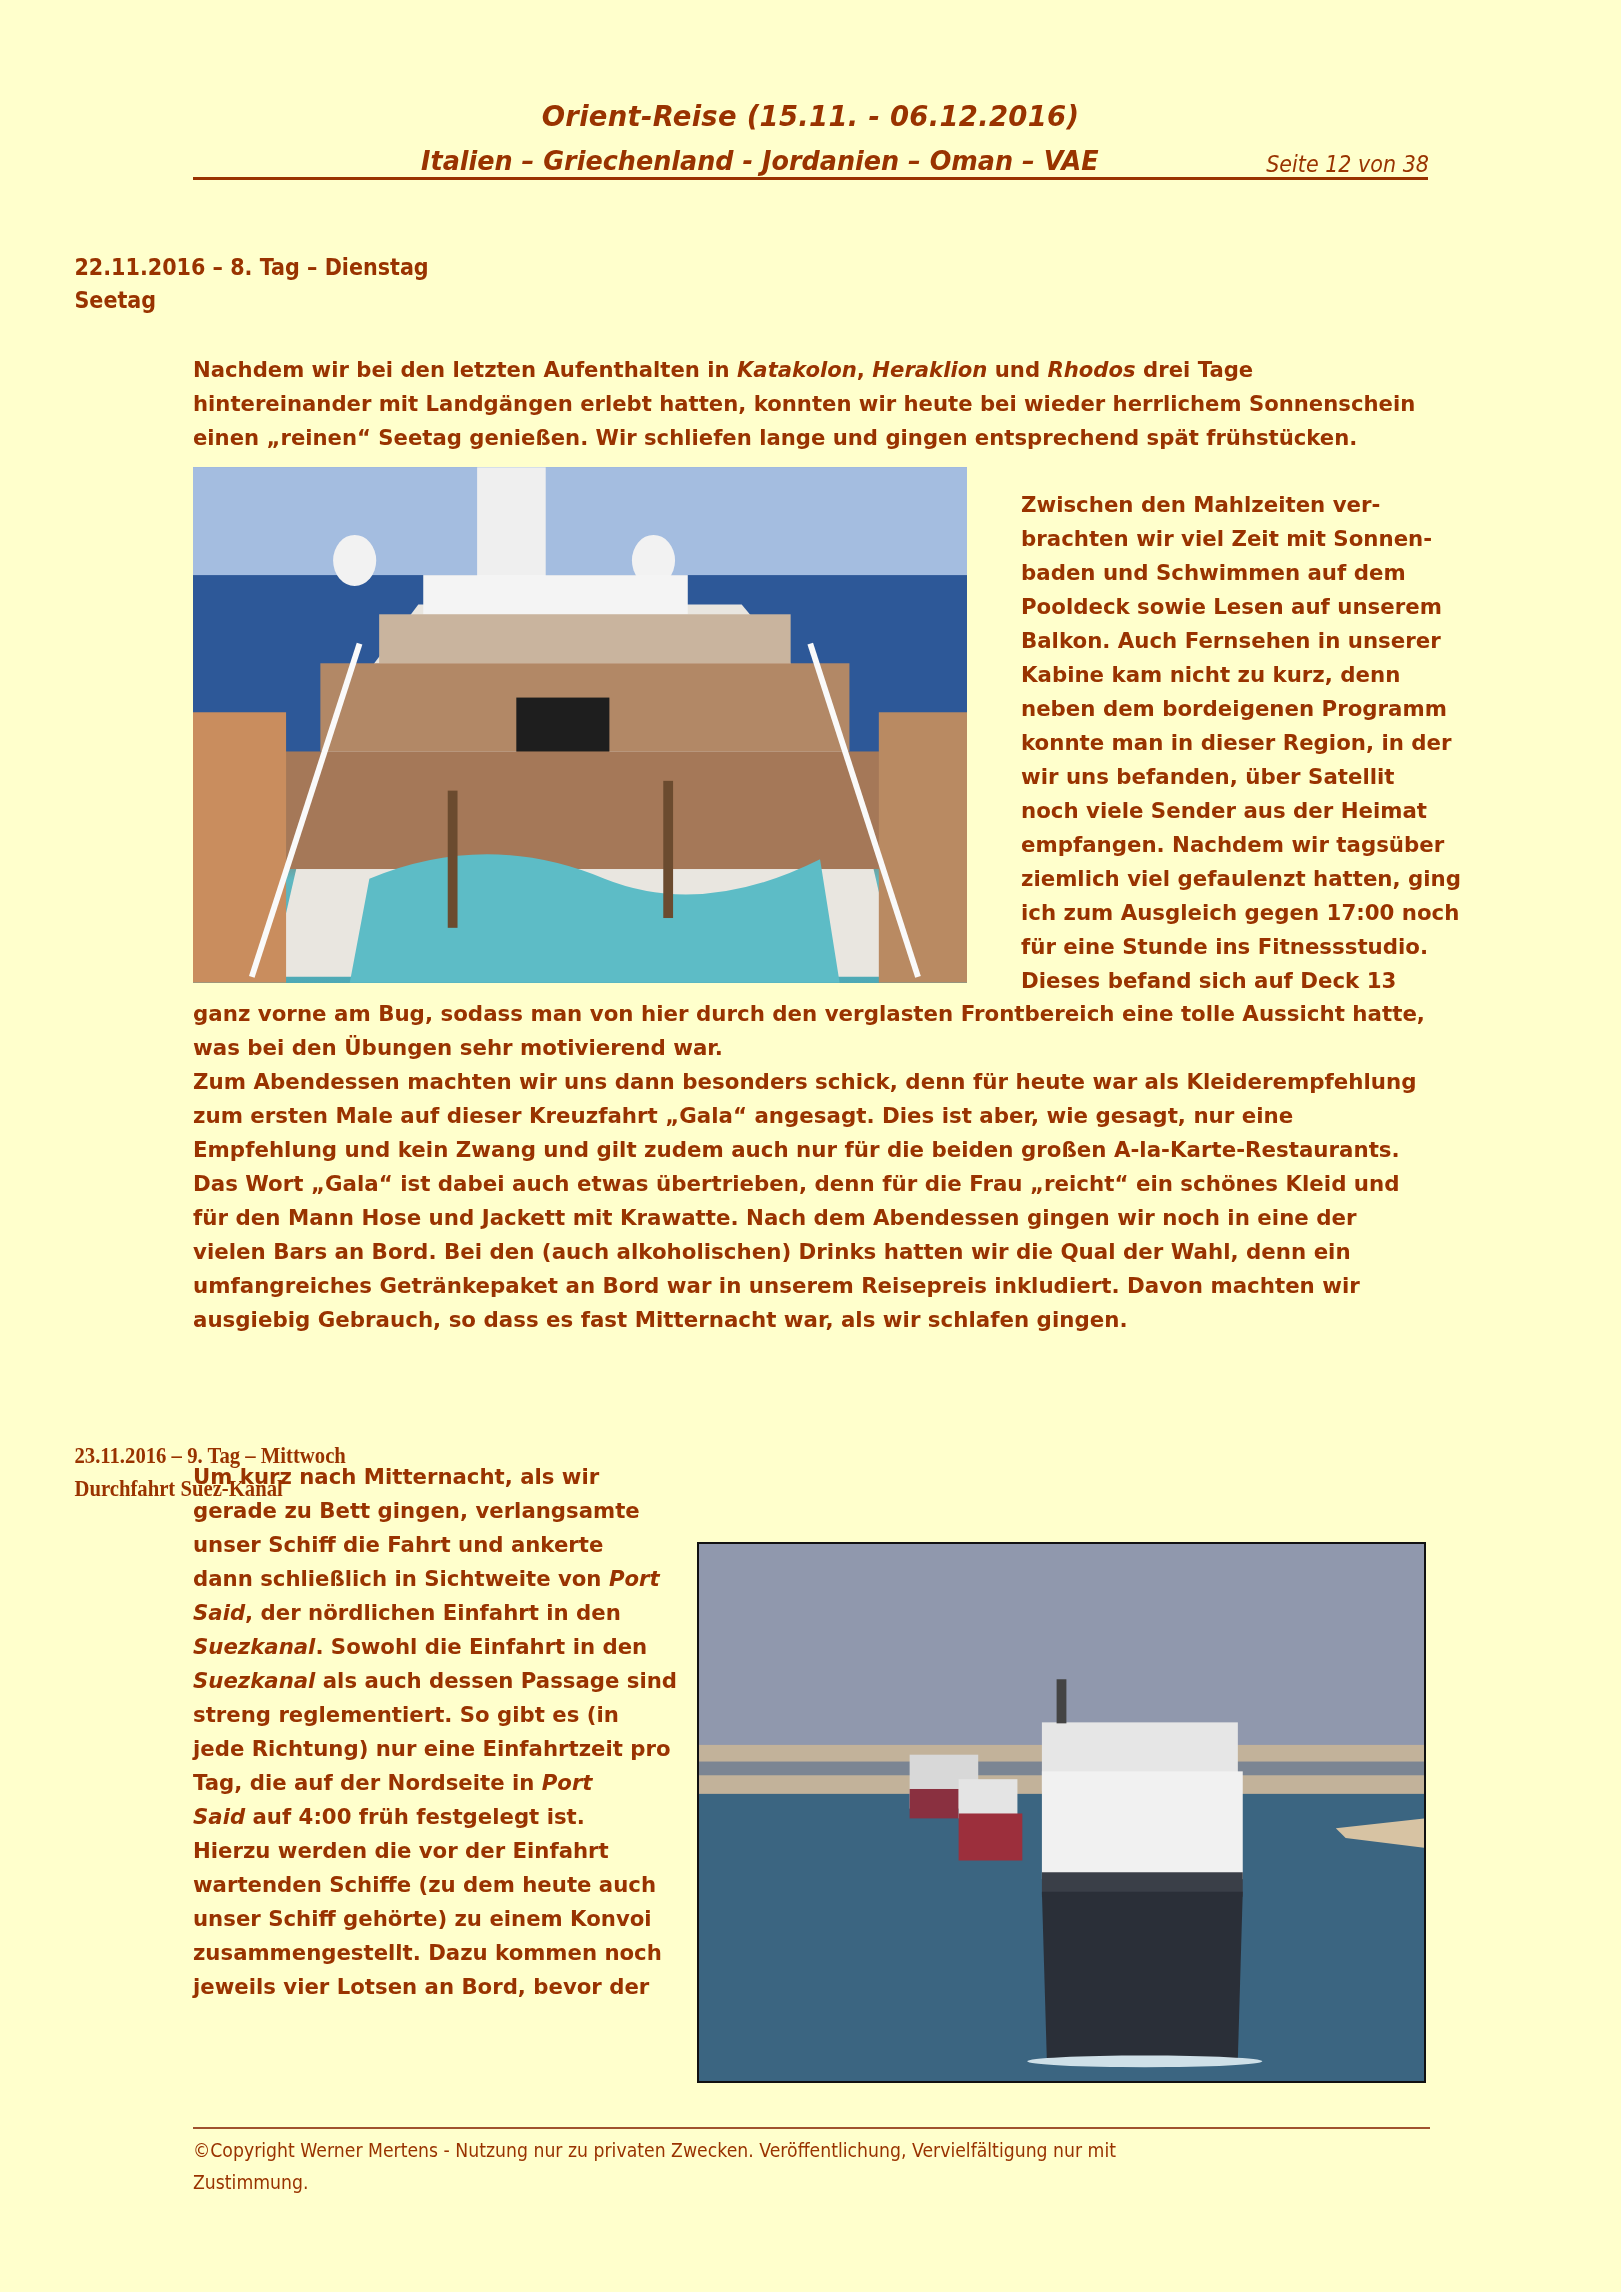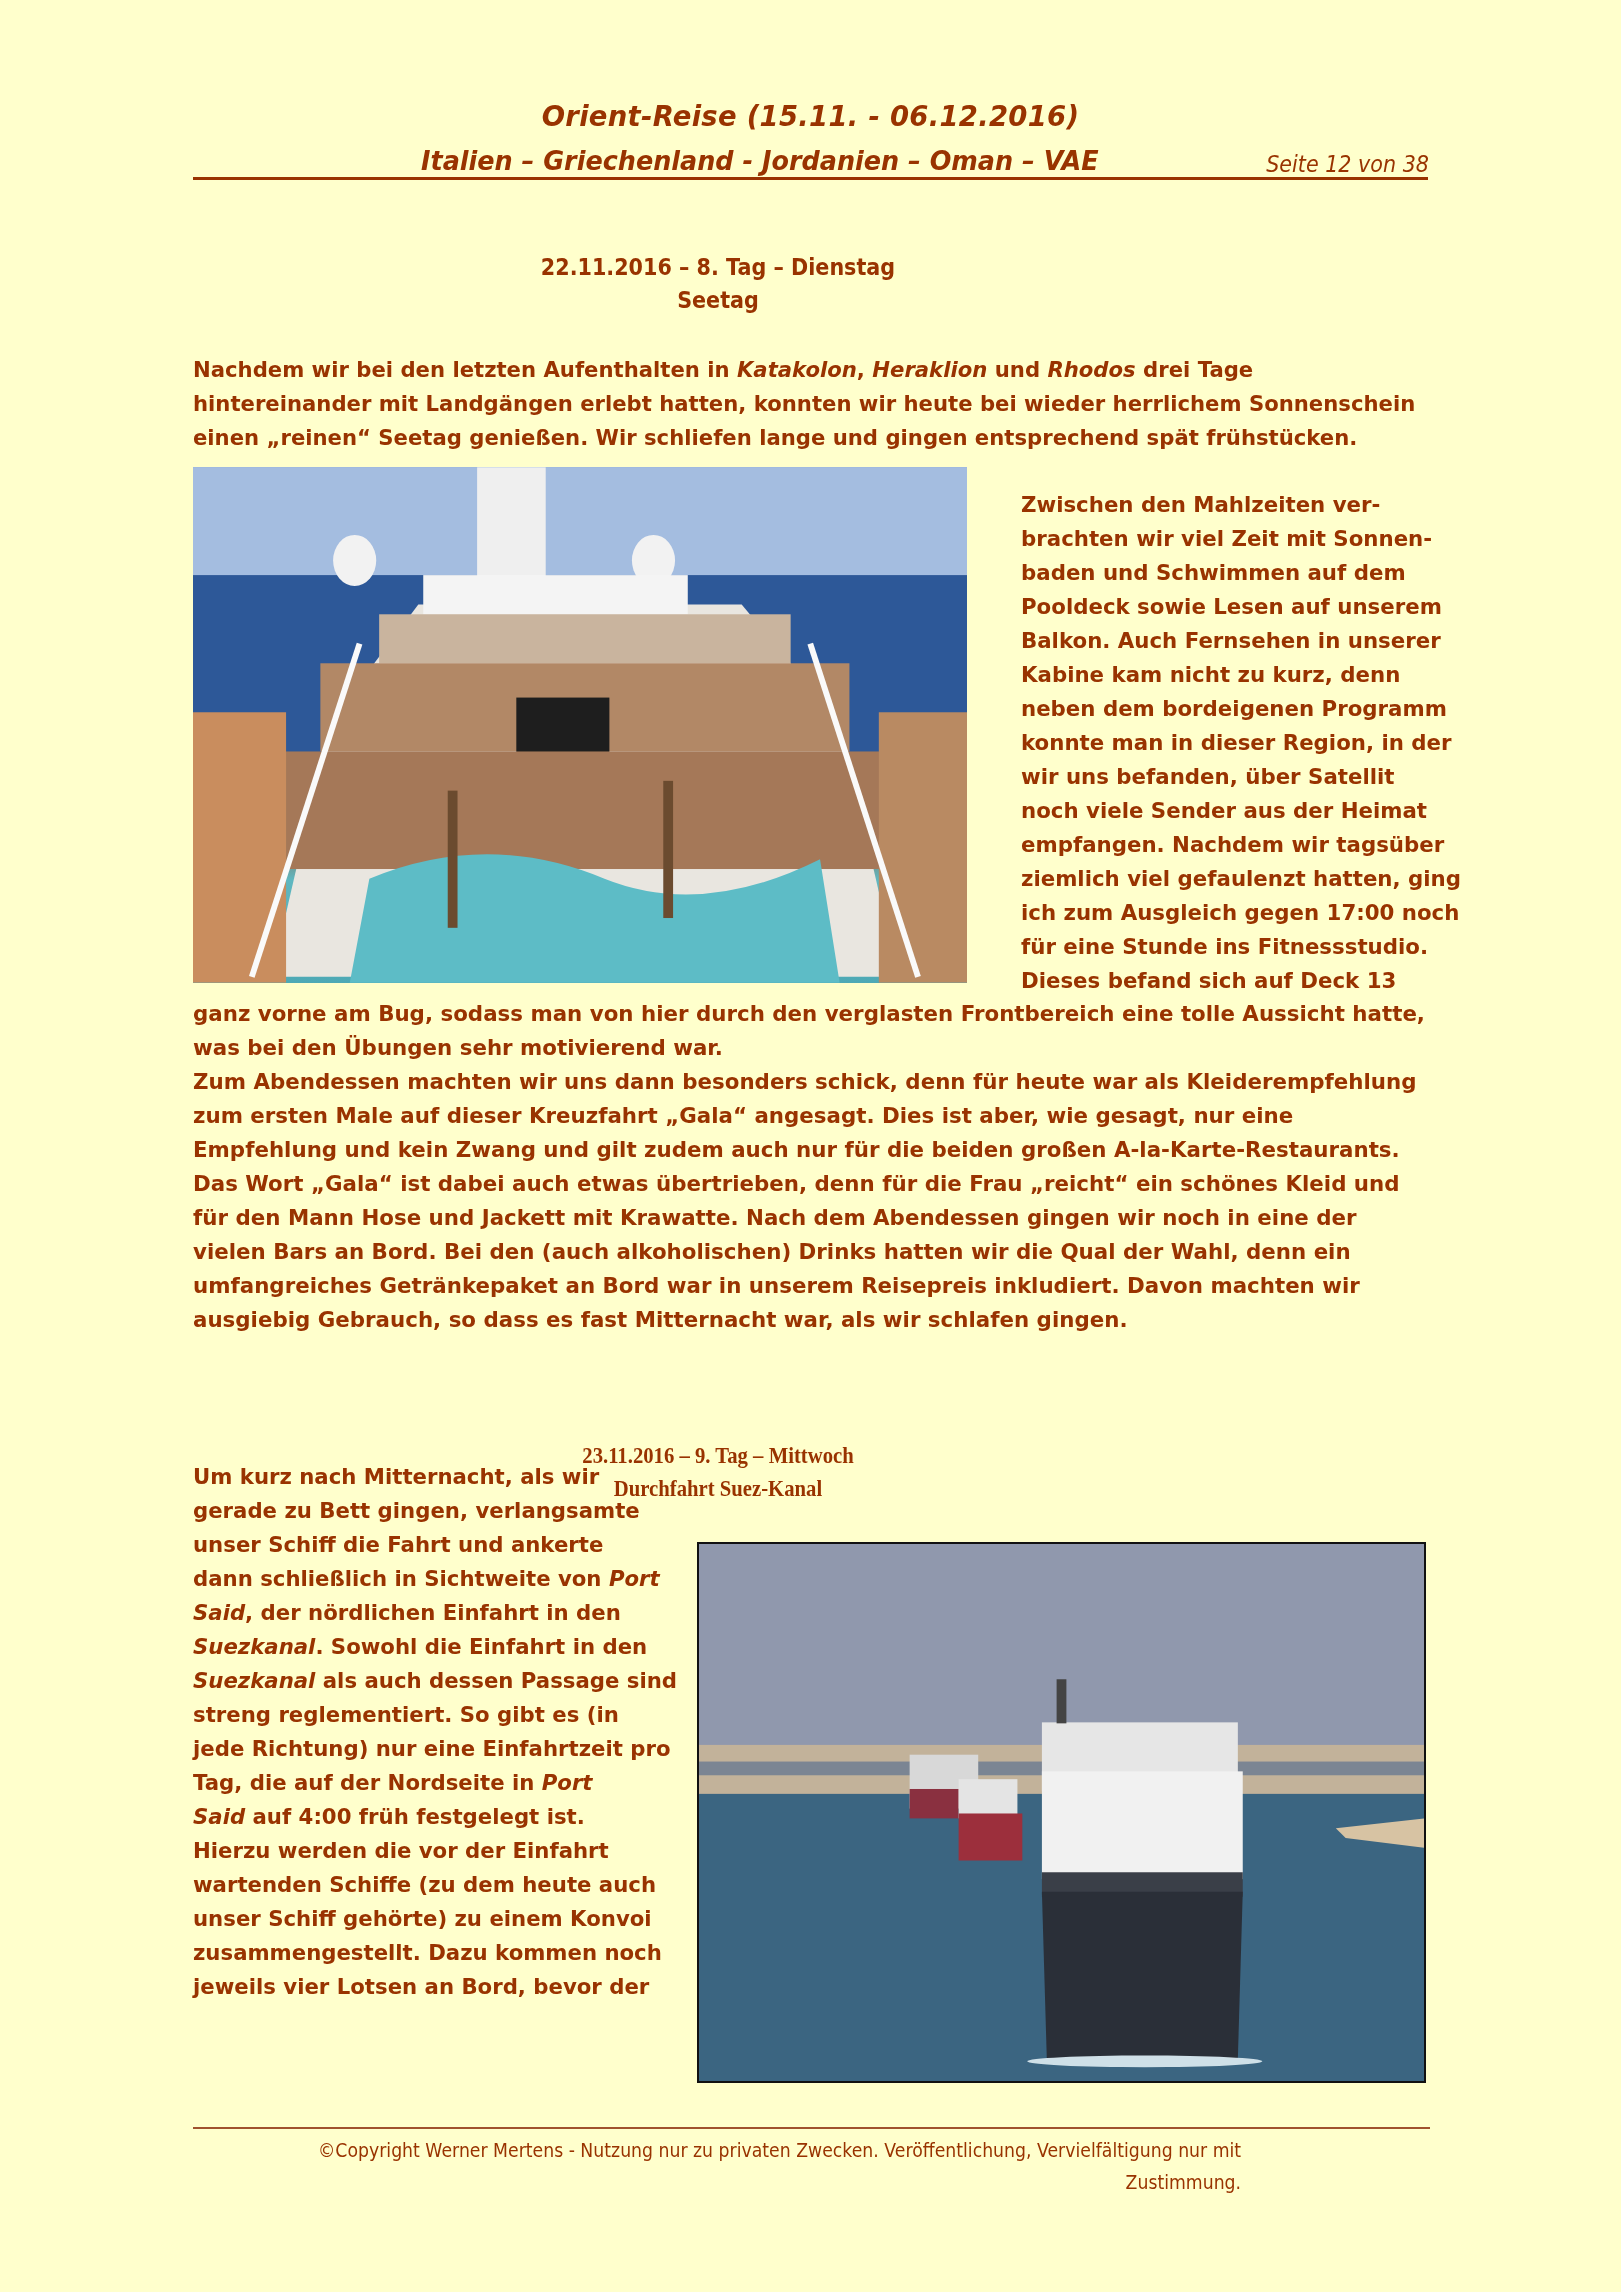--- a/index.html
+++ b/index.html
@@ -33,21 +33,21 @@
       white-space: nowrap;
       transform-origin: right top;
       transform: scaleX(0.88);
     }
     #hdr-line {
       left: 193px; width: 1235px; top: 177px; height: 2.9px;
       background: #993300;
     }
     
     .sec-head {
-      left: 0; width: 1436px; text-align: center;
+      left: 17px; width: 1436px; 
       font-size: 22.5px; font-weight: bold;
       line-height: 33px;
     }
     .sec-head div { transform: scaleX(0.92); }
     
     .para {
       font-size: 22px; font-weight: bold;
       line-height: 34px;
       white-space: nowrap;
     }
@@ -67,21 +67,20 @@
     }
     
     #ftr-line {
       left: 193px; width: 1237px; top: 2127px; height: 2px;
       background: #a0522d;
     }
     #ftr-text {
       left: 193px; top: 2135px; width: 1127px;
       font-size: 18.6px; line-height: 32px;
       white-space: normal;
-      text-align: right;
     }
     #ftr-text span { display: block; transform-origin: left top; transform: scaleX(0.93); white-space: nowrap; }
   </style>
 </head>
 <body>
 
 <div class="abs" id="hdr-title">Orient-Reise (15.11. - 06.12.2016)</div>
 <div class="abs" id="hdr-countries">Italien  – Griechenland - Jordanien – Oman – VAE</div>
 <div class="abs" id="hdr-page">Seite 12 von 38</div>
 <div class="abs" id="hdr-line"></div>

